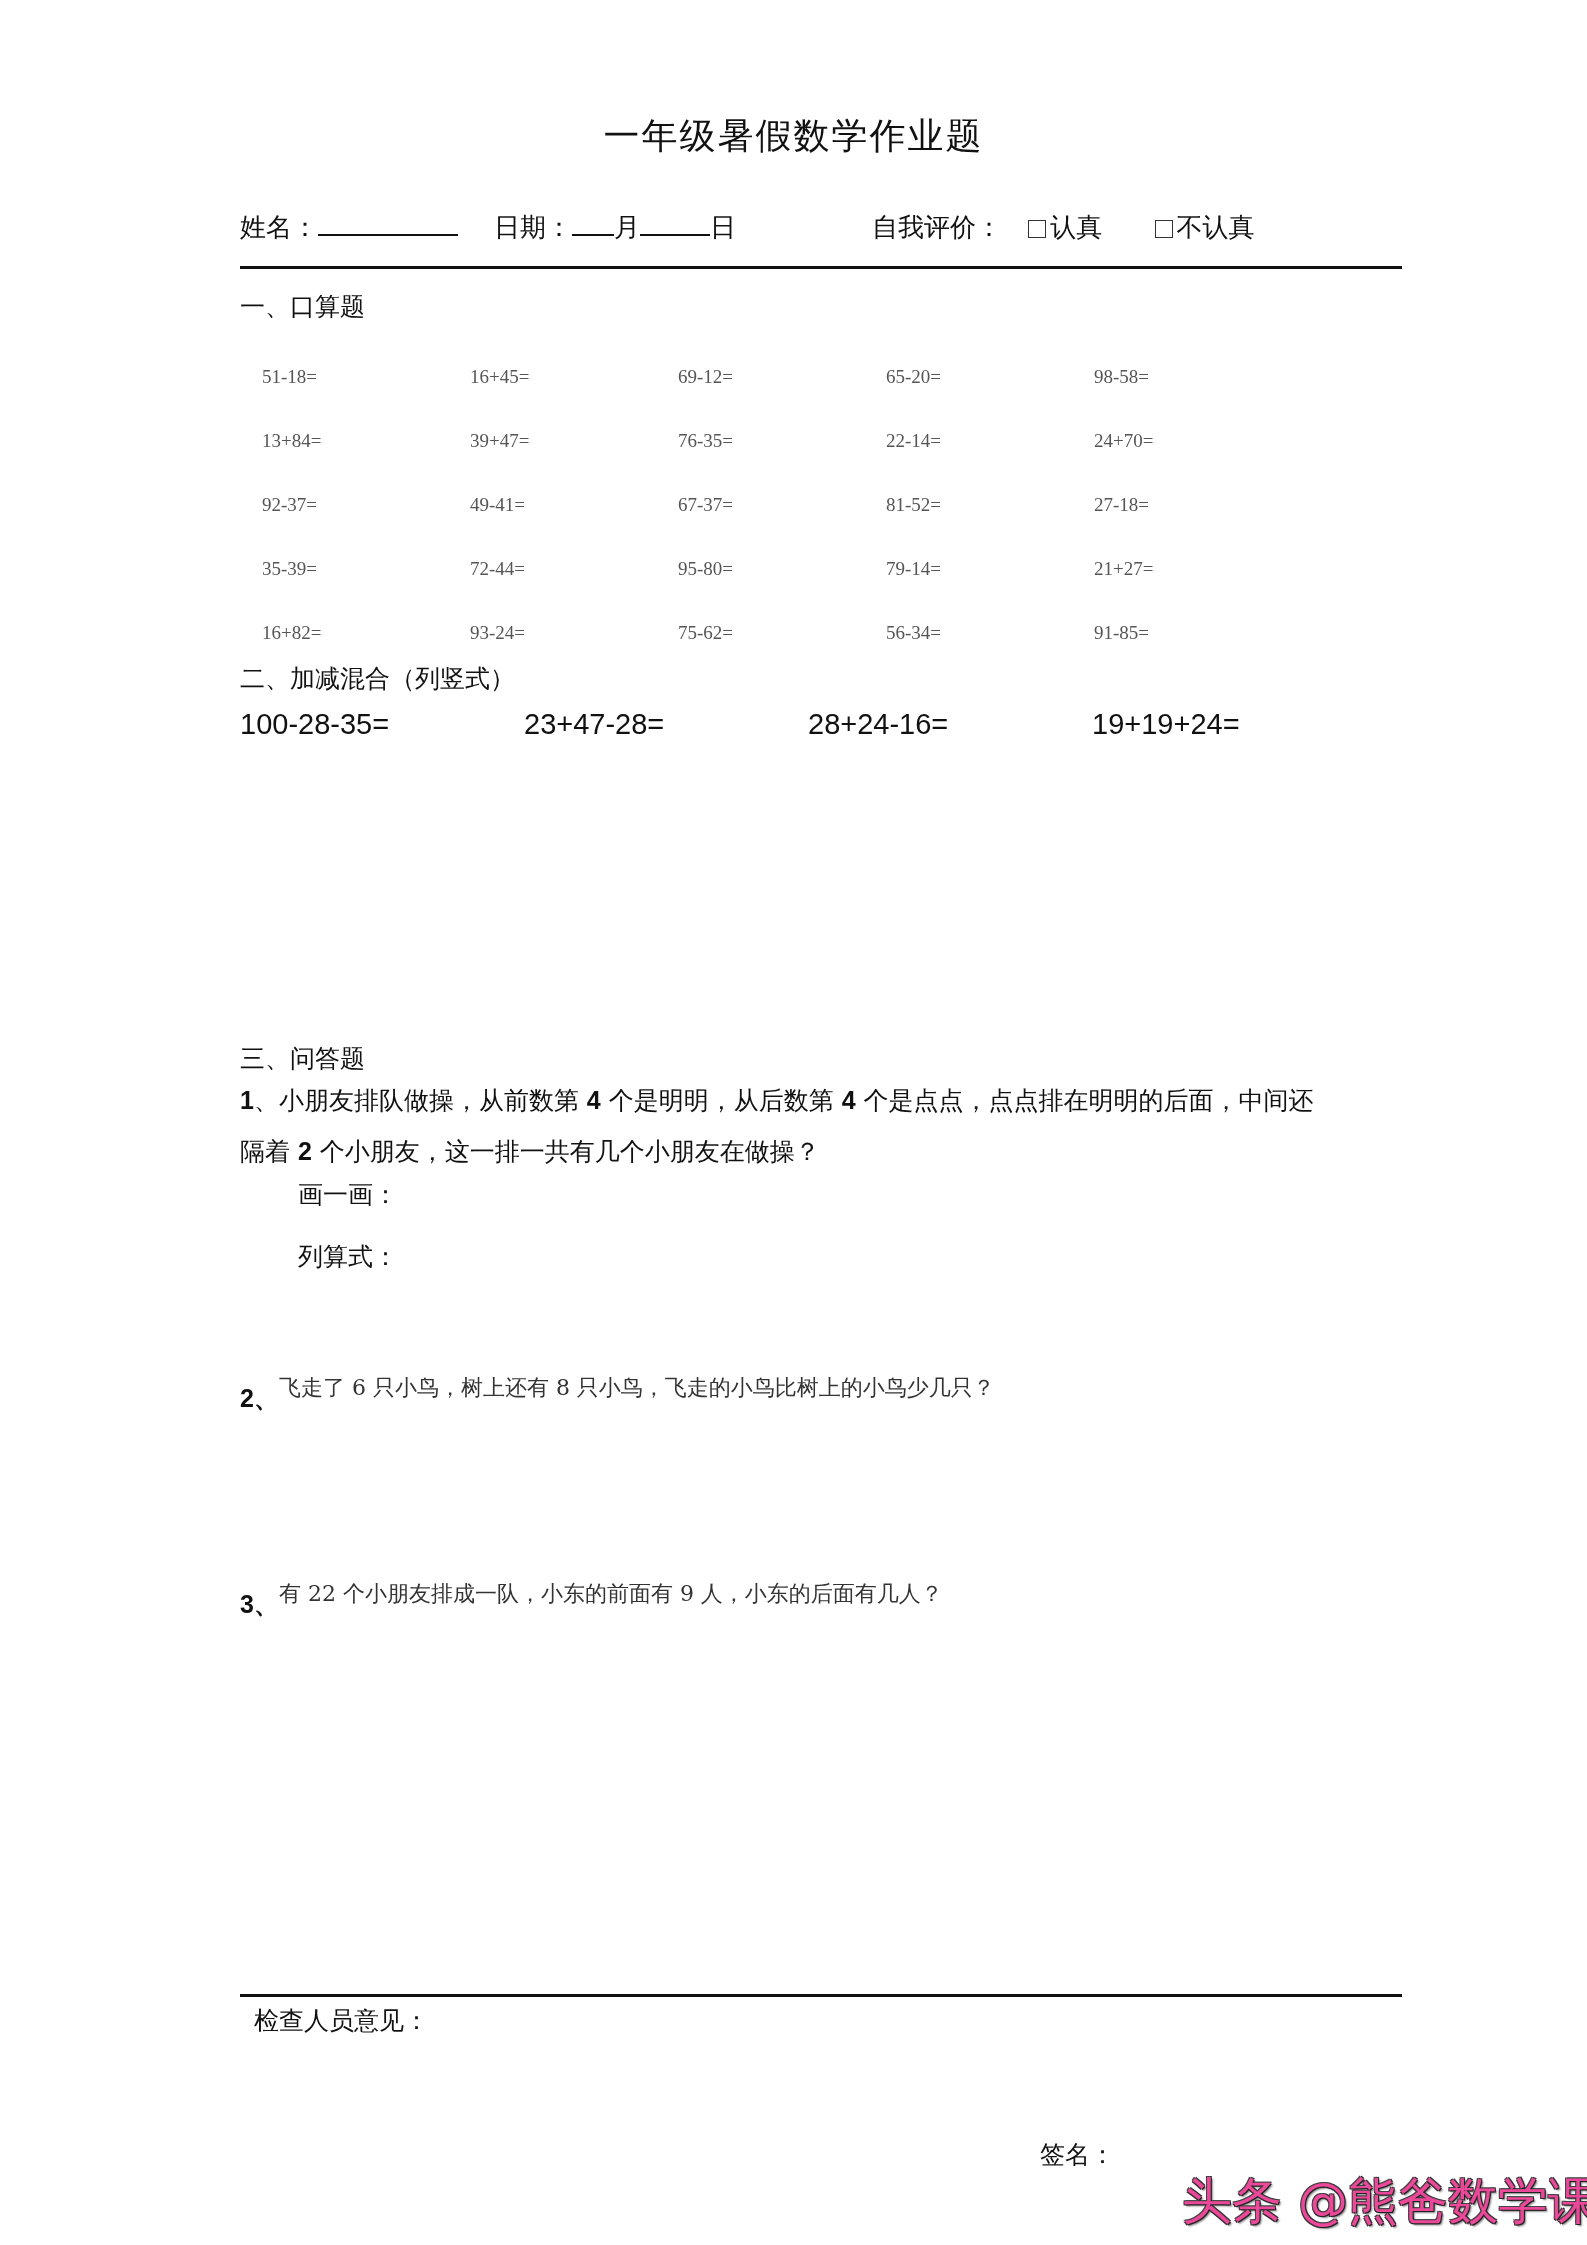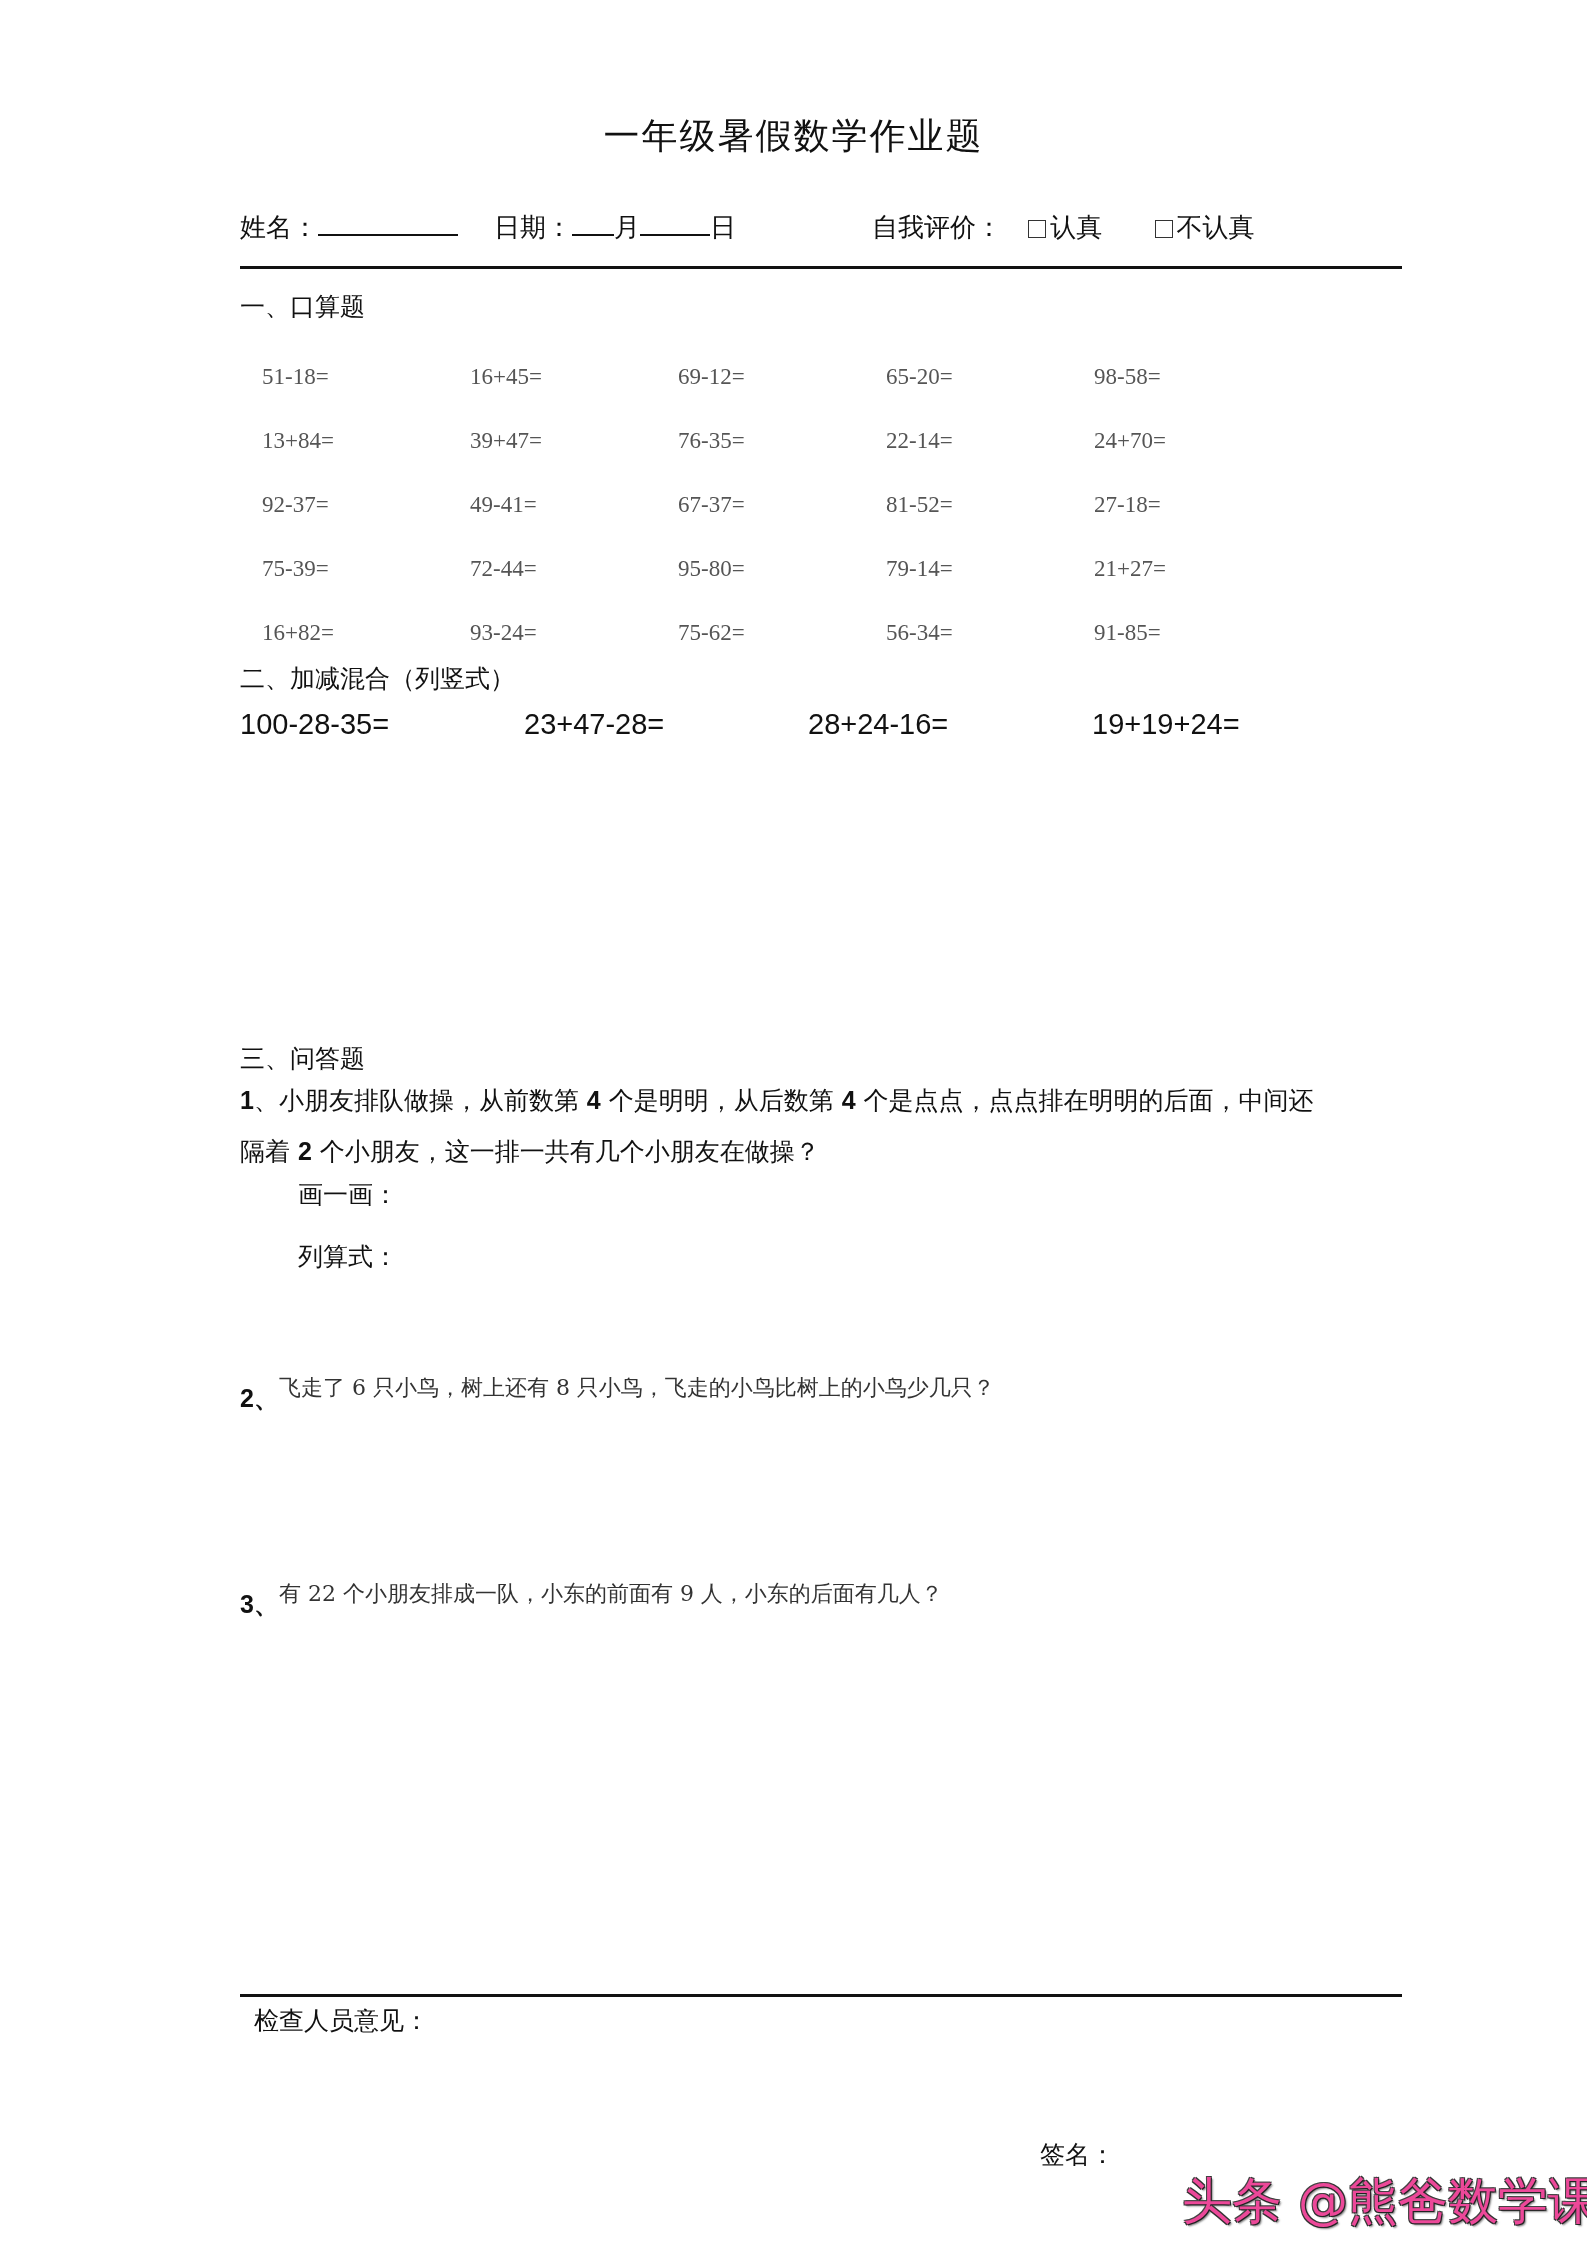--- a/index.html
+++ b/index.html
@@ -7,21 +7,21 @@
          font-family:"DejaVu Serif", "Liberation Serif", serif; color:#111; }
   .abs { position:absolute; white-space:nowrap; }
   .title { left:0; width:1587px; top:112px; text-align:center; font-size:36px; letter-spacing:2px; }
   .hdr { top:210px; font-size:26px; }
   .blank { display:inline-block; border-bottom:2px solid #111; height:22px; vertical-align:baseline; }
   .box { display:inline-block; width:18px; height:18px; border:1.5px solid #333; margin-right:4px; vertical-align:middle; box-sizing:border-box; }
   .rule { height:3px; background:#111; left:240px; width:1162px; }
   .sec { left:240px; font-size:25px; }
   .grid { left:262px; top:345px; }
   .grid .row { display:flex; height:64px; align-items:center; }
-  .grid .cell { width:208px; font-size:23px; color:#555; font-family:"Liberation Serif", serif; }
+  .grid .cell { width:208px; font-size:19px; color:#555; font-family:"Liberation Serif", serif; }
   .mixed { left:240px; top:708px; display:flex; font-family:"Liberation Sans", sans-serif; font-weight:normal; font-size:29px; }
   .mixed .m { width:284px; }
   .q { left:240px; font-size:25px; line-height:50px; white-space:normal; width:1220px; }
   .q b { font-family:"Liberation Sans", sans-serif; }
   .sub { left:298px; font-size:25px; }
   .qn { font-family:"Liberation Sans", sans-serif; font-weight:bold; font-size:25px; }
   .qtext { font-size:22px; color:#333; }
   .wm { font-family:"DejaVu Sans", sans-serif; font-size:50px; color:#ec4899;
         text-shadow: 1px 1px 0 #222, -1px -1px 0 #444, 1px -1px 0 #333, -1px 1px 0 #333, 2px 2px 2px rgba(0,0,0,0.5); }
 </style>
@@ -62,21 +62,21 @@
     <span class="cell">24+70=</span>
   </div>
   <div class="row">
     <span class="cell">92-37=</span>
     <span class="cell">49-41=</span>
     <span class="cell">67-37=</span>
     <span class="cell">81-52=</span>
     <span class="cell">27-18=</span>
   </div>
   <div class="row">
-    <span class="cell">75-39=</span>
+    <span class="cell">35-39=</span>
     <span class="cell">72-44=</span>
     <span class="cell">95-80=</span>
     <span class="cell">79-14=</span>
     <span class="cell">21+27=</span>
   </div>
   <div class="row">
     <span class="cell">16+82=</span>
     <span class="cell">93-24=</span>
     <span class="cell">75-62=</span>
     <span class="cell">56-34=</span>

